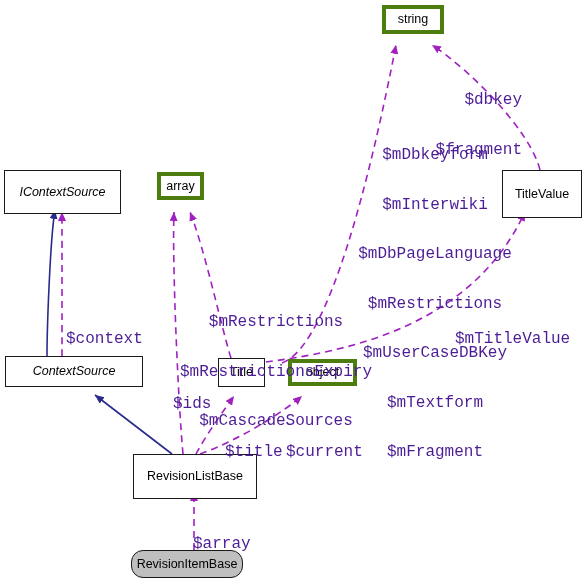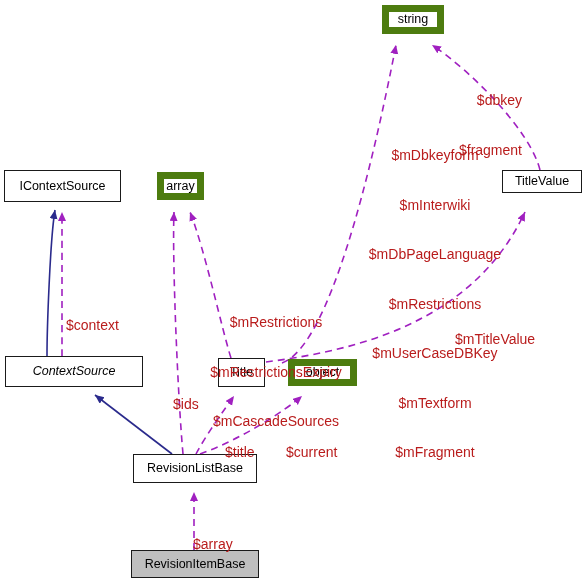--- a/index.html
+++ b/index.html
@@ -31,33 +31,34 @@
     font-size: 12.5px;
     line-height: 1;
     color: #000000;
     background: #ffffff;
     white-space: nowrap;
   }
   .node.solid {
     border: 1.5px solid #1a1a1a;
   }
   .node.light {
-    border: 7px solid #4d7c0f;
+    border: 4px solid #4d7c0f;
   }
   .node.filled {
     background: #bfbfbf;
     border: 1.5px solid #1a1a1a;
   }
   .edge-label {
     position: absolute;
-    font-size: 14px;
+    font-size: 16px;
     line-height: 16.5px;
-    color: #b91c1c;
+    color: #4c1d95;
     white-space: pre;
     background: transparent;
+    font-family: Liberation Mono, monospace;
   }
   .edge-label.center {
     text-align: center;
     transform: translateX(-50%);
   }
   .edge-label.left {
     text-align: left;
   }
 </style>
 </head>
@@ -117,49 +118,49 @@
 
     <g>
       <path d="M194,550 L194,492" fill="none" stroke="#a020c0" stroke-width="1.6" stroke-dasharray="7,5" marker-end="url(#arrow-assoc)"></path>
     </g>
   </svg>
 
   <div class="node light" style="left:382px; top:5px; width:62px; height:29px;">
     <span>string</span>
   </div>
 
-  <div class="node solid" style="left:4px; top:170px; width:117px; height:32px;">
+  <div class="node solid" style="left:4px; top:170px; width:117px; height:44px;font-style:italic;">
     <span>IContextSource</span>
   </div>
 
   <div class="node light" style="left:157px; top:172px; width:47px; height:28px;">
     <span>array</span>
   </div>
 
-  <div class="node solid" style="left:502px; top:170px; width:80px; height:23px;">
+  <div class="node solid" style="left:502px; top:170px; width:80px; height:48px;">
     <span>TitleValue</span>
   </div>
 
   <div class="node solid" style="left:5px; top:356px; width:138px; height:31px;font-style:italic;">
     <span>ContextSource</span>
   </div>
 
   <div class="node solid" style="left:218px; top:358px; width:47px; height:29px;">
     <span>Title</span>
   </div>
 
   <div class="node light" style="left:288px; top:359px; width:69px; height:27px;">
     <span>object</span>
   </div>
 
-  <div class="node solid" style="left:133px; top:454px; width:124px; height:29px;">
+  <div class="node solid" style="left:133px; top:454px; width:124px; height:45px;">
     <span>RevisionListBase</span>
   </div>
 
-  <div class="node filled" style="left:131px; top:550px; width:128px; height:28px;">
+  <div class="node filled" style="left:131px; top:550px; width:112px; height:28px;border-radius:12px;">
     <span>RevisionItemBase</span>
   </div>
 
   <div class="edge-label" style="left:522px; top:59px; transform:translateX(-100%); text-align:right;">
     <div>$dbkey</div>
     <div>$fragment</div>
   </div>
 
   <div class="edge-label center" style="left:435px; top:114px;">
     <div>$mDbkeyform</div>
@@ -174,21 +175,21 @@
   <div class="edge-label center" style="left:276px; top:281px;">
     <div>$mRestrictions</div>
     <div>$mRestrictionsExpiry</div>
     <div>$mCascadeSources</div>
   </div>
 
   <div class="edge-label left" style="left:455px; top:298px;">
     <div>$mTitleValue</div>
   </div>
 
-  <div class="edge-label left" style="left:66px; top:284px;">
+  <div class="edge-label left" style="left:66px; top:298px;">
     <div>$context</div>
   </div>
 
   <div class="edge-label left" style="left:173px; top:363px;">
     <div>$ids</div>
   </div>
 
   <div class="edge-label left" style="left:225px; top:411px;">
     <div>$title</div>
   </div>

